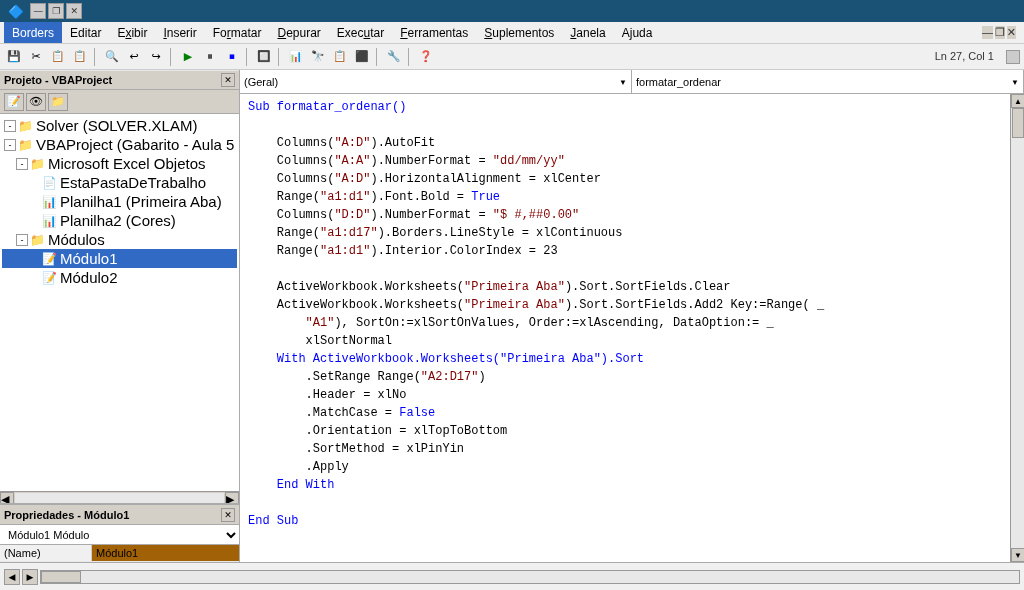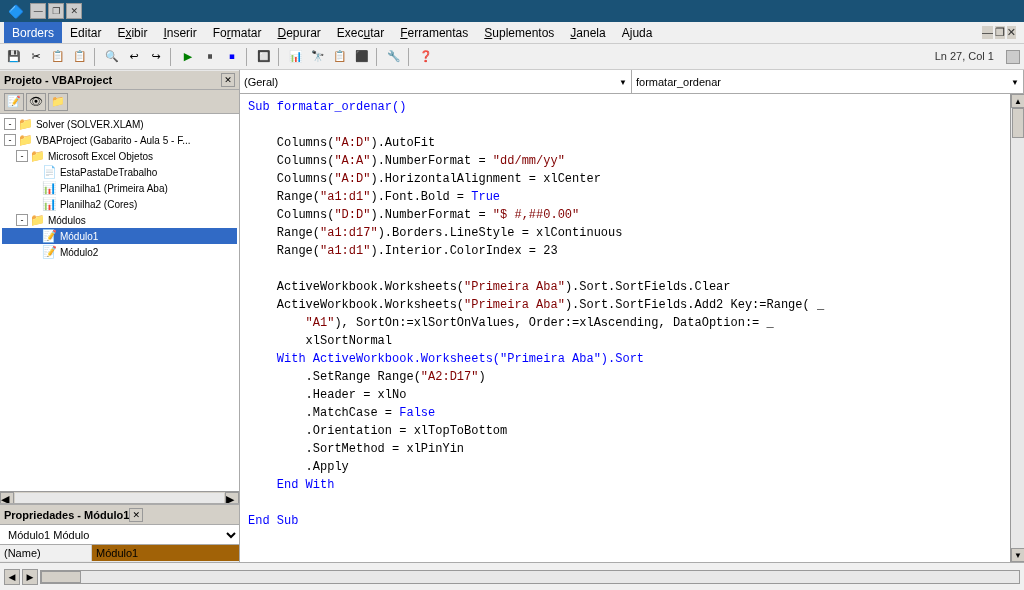--- a/index.html
+++ b/index.html
@@ -142,38 +142,39 @@
     }
     .tree-item.selected { background: #316ac5; color: white; }
     .tree-expand {
       width: 12px; height: 12px;
       border: 1px solid #999;
       background: white;
       display: inline-flex; align-items: center; justify-content: center;
       font-size: 9px; margin-right: 2px; flex-shrink: 0;
     }
     .tree-icon { margin-right: 3px; font-size: 12px; }
-    .tree-label { font-size: 10px; }
+    .tree-label { font-size: 15px; }
 
     .left-panel-scrollbar {
       background: #d4d0c8;
       height: 12px;
       border-top: 1px solid #999;
       display: flex; align-items: center;
     }
 
     
     .props-panel {
       border-top: 2px solid #aaa;
     }
     .props-header {
       background: #d4d0c8;
       border-bottom: 1px solid #aaa;
       display: flex;
       align-items: center;
+      justify-content: space-between;
       padding: 0 4px;
       height: 20px;
     }
     .props-content {
       background: #a16207;
       overflow: auto;
     }
     .props-dropdown {
       width: 100%;
       height: 20px;

